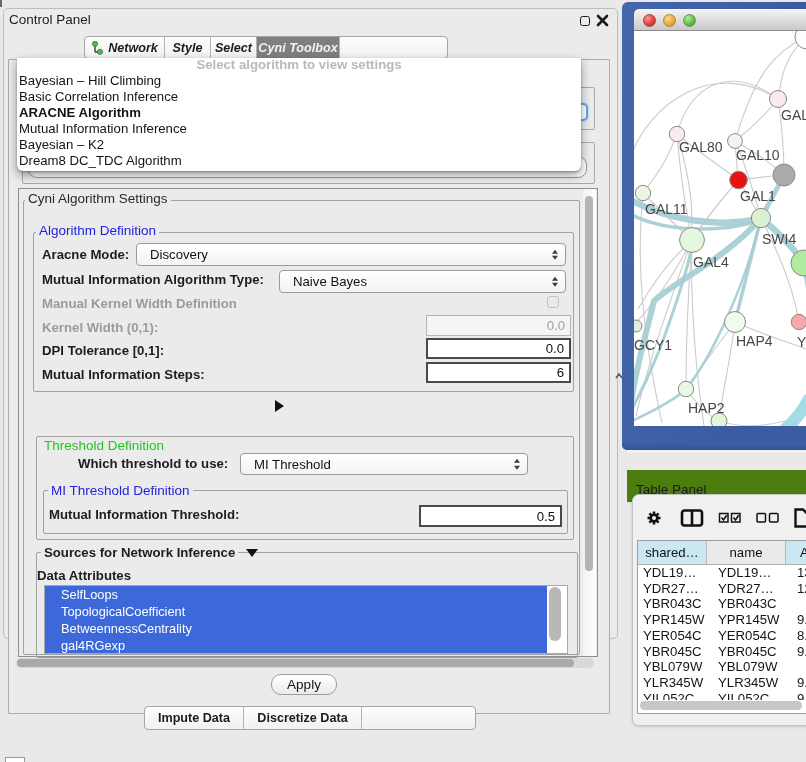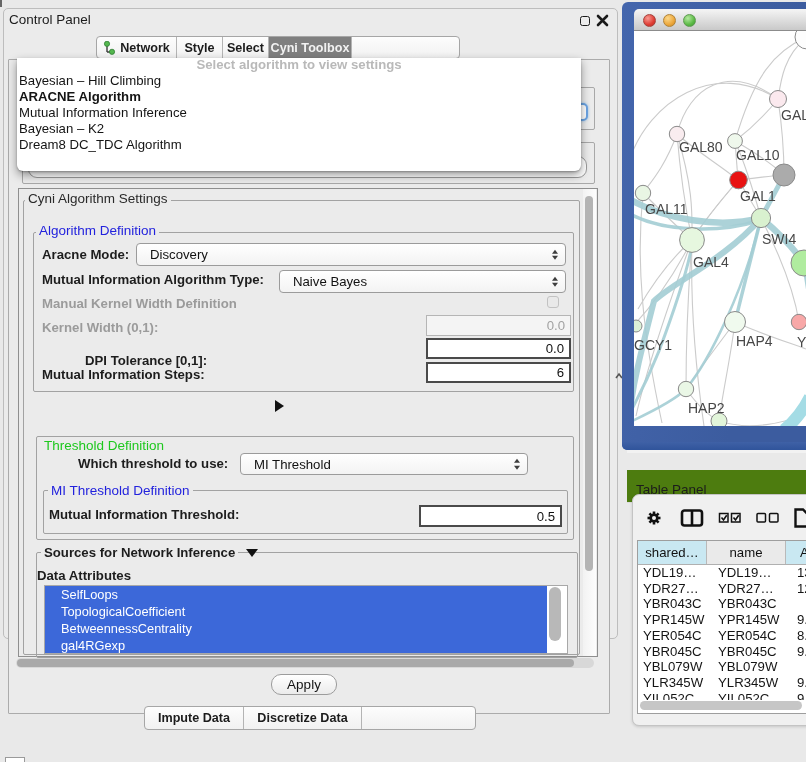--- a/index.html
+++ b/index.html
@@ -15,21 +15,21 @@
 #btn-float { left:576px; top:7px; width:10px; height:10px; border:1.5px solid #1a1a1a; border-radius:2.5px; }
 
 
 
 .seg { border:1px solid #a6a6a6; border-radius:4px;
   background:linear-gradient(#fdfdfd,#f1f1f1); display:flex; overflow:hidden; }
 .seg .sg { display:flex; align-items:center; justify-content:center;
   font-size:12.6px; font-weight:bold; color:#1c1c1c; border-right:1px solid #b4b4b4; }
 .seg .sg:last-child { border-right:none;margin-top:48px; }
 .seg .sel { background:#7f7f7f; color:#f2f2f2; }
-#tabs-top { left:92px; top:27px; height:23px; }
+#tabs-top { left:80px; top:27px; height:23px;font-style:italic; }
 #tabs-bot { left:140px; top:697px; height:24px; font-size:13px; }
 
 
 #content { left:4px; top:50px; width:602px; height:655px;
   border:1px solid #ababab; background:#ebebeb; border-radius:1px; }
 
 
 .bx { border:1px solid #a8a8a8; border-radius:2px; background:#ebebeb; }
 
 
@@ -155,21 +155,21 @@
               <i></i>
             </span>
           </div>
 
         <div class="lbl lbl-dis" style="left:23px;top:107px;">Manual Kernel Width Definition</div>
         <div class="abs" style="left:528px;top:107px;width:12px;height:12px;background:#e9e9e9;border:1px solid #c2c2c2;border-radius:3px;"></div>
 
         <div class="lbl lbl-dis" style="left:23px;top:131px;">Kernel Width (0,1):</div>
         <div class="fld fld-dis" style="left:407px;top:126px;width:145px;height:21px;">0.0</div>
 
-        <div class="lbl" style="left:23px;top:164px;margin-left:43px;">DPI Tolerance [0,1]:</div>
+        <div class="lbl" style="left:23px;top:154px;">DPI Tolerance [0,1]:</div>
         <div class="fld" style="left:407px;top:149px;width:145px;height:21px;">0.0</div>
 
         <div class="lbl" style="left:23px;top:178px;">Mutual Information Steps:</div>
         <div class="fld" style="left:407px;top:173px;width:145px;height:21px;">6</div>
 
         <div class="abs" style="left:256px;top:211px;width:0;height:0;border-top:6px solid transparent;border-bottom:6px solid transparent;border-left:9px solid #111;"></div>
 
         <div class="abs grp" style="left:17px;top:247px;width:538px;height:104px;"></div>
         <div class="gtitle" style="left:22px;top:249px;color:#1ec81e;">Threshold Definition</div>
 
@@ -387,17 +387,18 @@
     <div class="sbthumb" style="left:7px;top:206px;width:162px;height:9px;background:#c6c6c6;"></div>
   </div>
 
   <div class="abs" style="left:5px;top:757px;width:20px;height:10px;background:#fff;border:1.5px solid #9a9a9a;"></div>
 
 </div>
 
   <div class="abs" id="popup">
     <div class="row prompt">Select algorithm to view settings</div>
     <div class="row">Bayesian – Hill Climbing</div>
+    <div class="row">Basic Correlation Inference</div>
     <div class="row" style="font-weight:bold;">ARACNE Algorithm</div>
     <div class="row">Mutual Information Inference</div>
     <div class="row">Bayesian – K2</div>
     <div class="row">Dream8 DC_TDC Algorithm</div>
   </div>
 
 </body></html>

